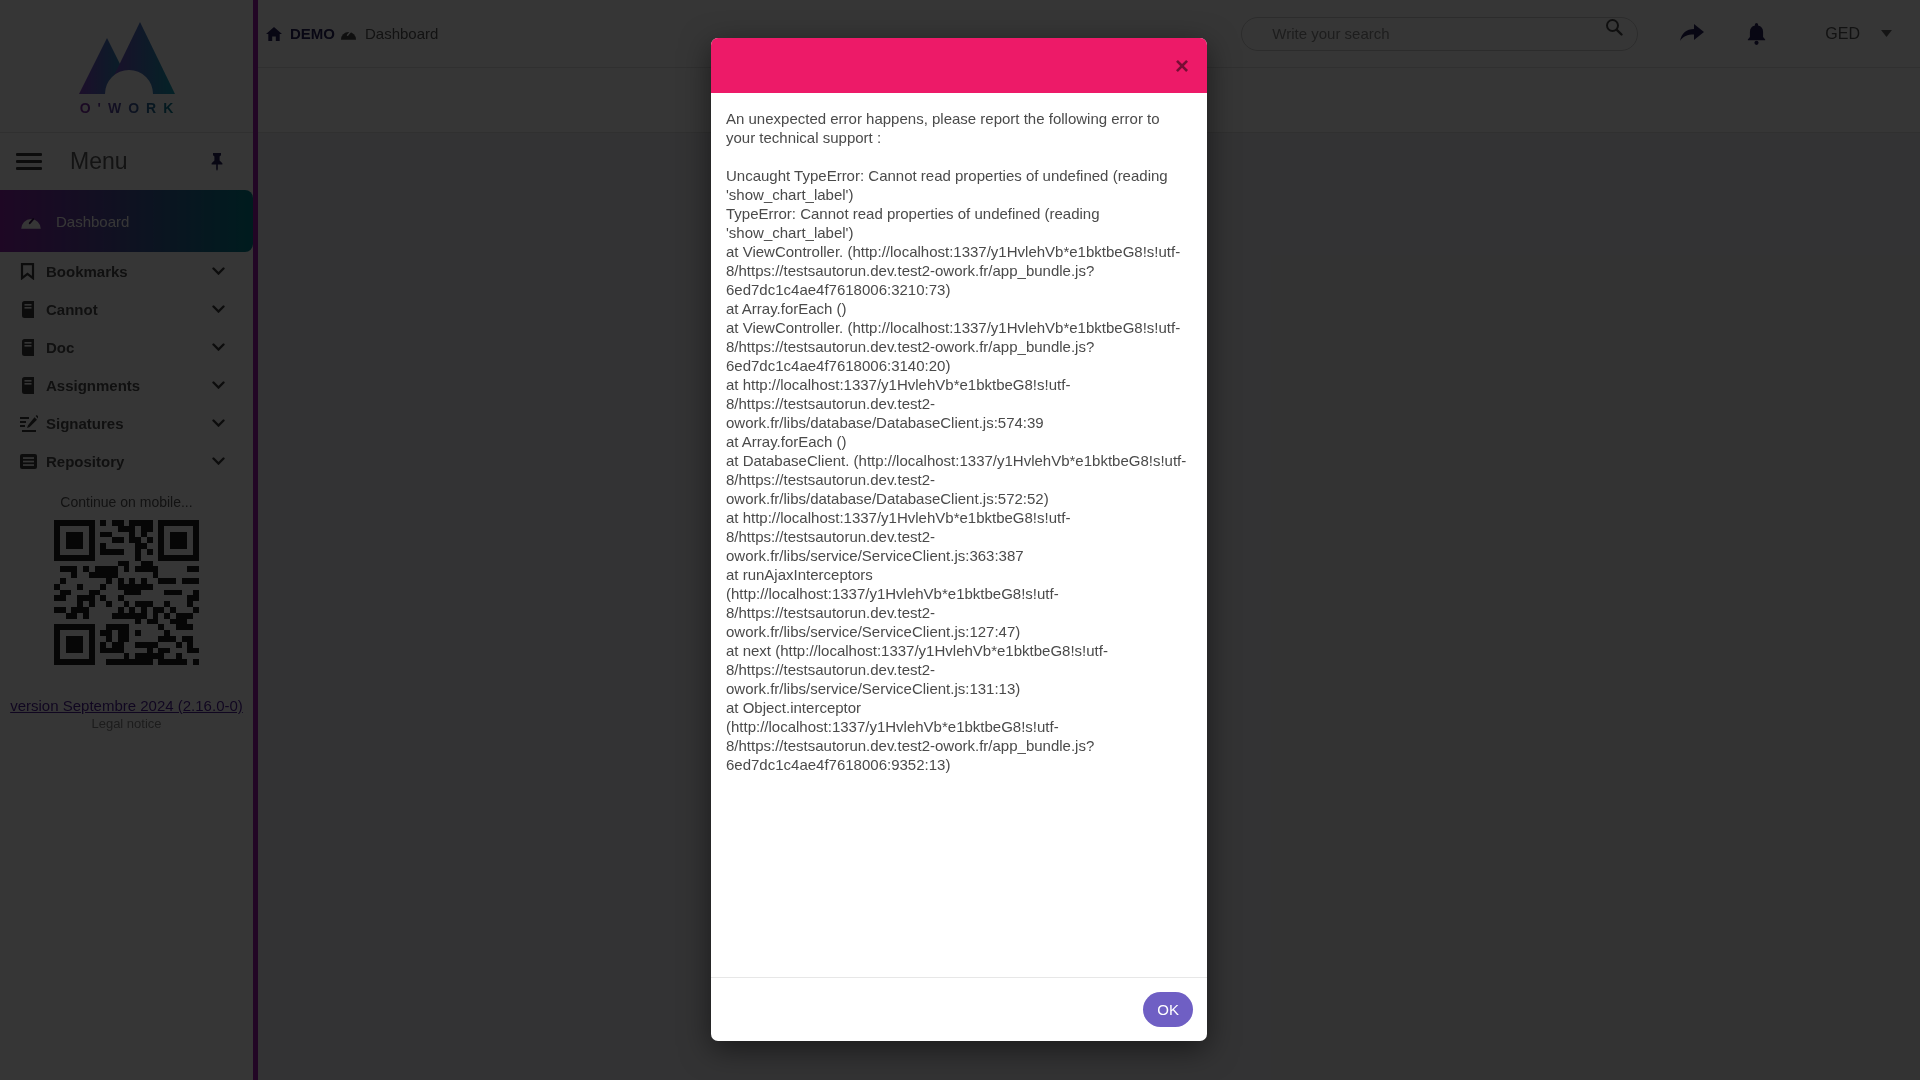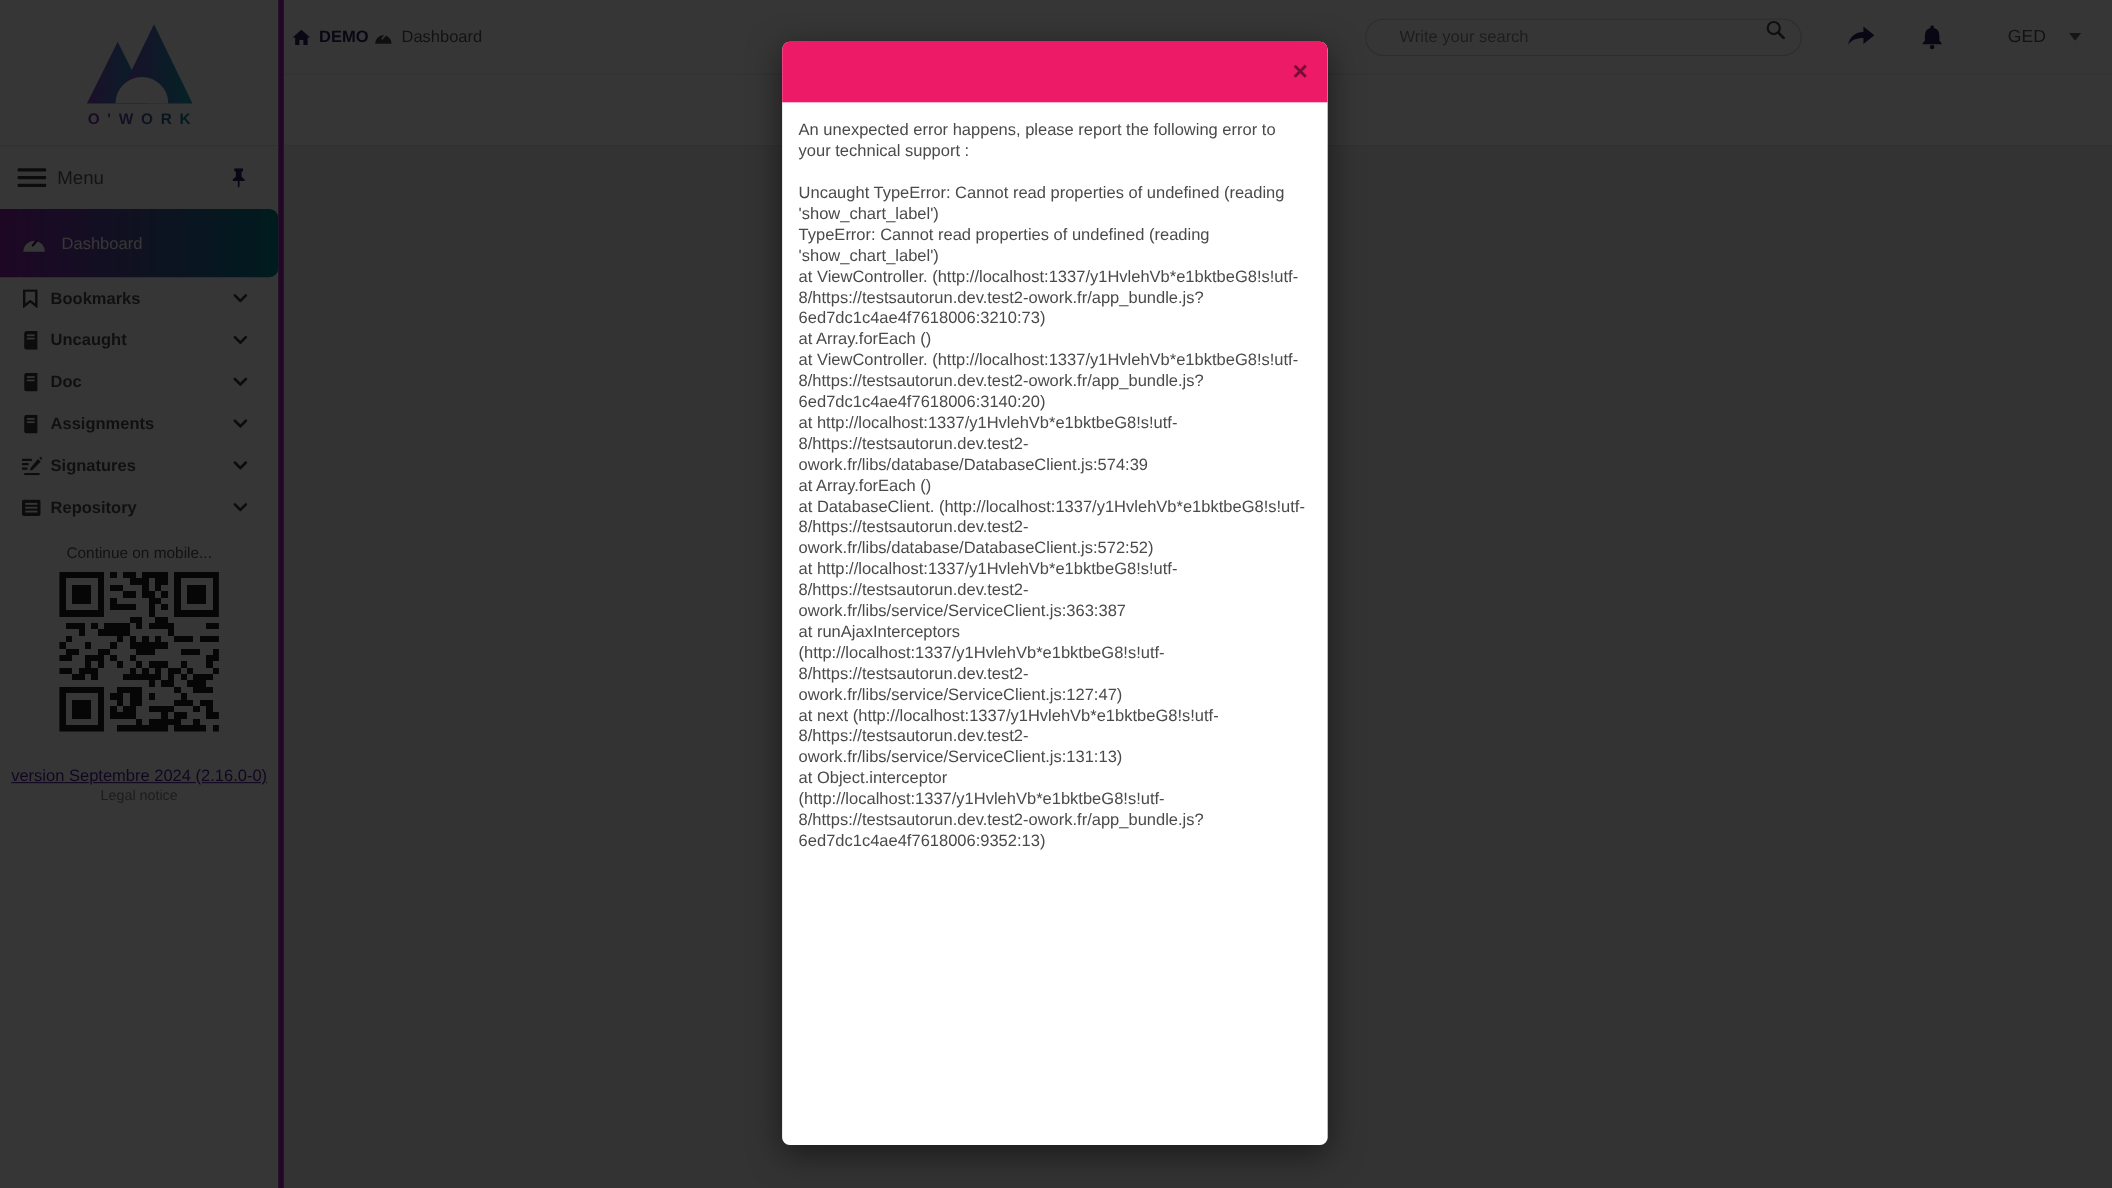--- a/index.html
+++ b/index.html
@@ -29,21 +29,21 @@
   .sidebar { position:absolute; left:0; top:0; width:258px; height:1080px; background:#fff;
              border-right:5px solid #a21caf; }
   .logo-area { height:133px; border-bottom:1px solid #e3e3e3; display:flex; flex-direction:column;
                align-items:center; justify-content:center; gap:4px; }
   .wordmark { font-size:14px; font-weight:bold; letter-spacing:7px; padding-left:7px;
               background:linear-gradient(90deg, var(--grad-a), var(--grad-b));
               -webkit-background-clip:text; background-clip:text; color:transparent; }
   .menu-row { height:57px; display:flex; align-items:center; padding:0 28px 0 16px; }
   .hamburger { width:26px; display:flex; flex-direction:column; gap:4px; }
   .hamburger span { display:block; height:3px; background:#3c3c3c; border-radius:1px; }
-  .menu-label { margin-left:10px; font-size:17px; color:#5a5a5a; flex:1; }
+  .menu-label { margin-left:28px; font-size:23px; color:#5a5a5a; flex:1; }
   .active-item { height:62px; display:flex; align-items:center; gap:14px; padding:0 20px; color:#fff;
                  font-size:15px; background:linear-gradient(90deg, var(--grad-a), var(--grad-b));
                  border-top-right-radius:8px; border-bottom-right-radius:8px; }
   .nav-item { height:38px; display:flex; align-items:center; padding:0 28px 0 20px; cursor:pointer; }
   .nav-item .nav-ico { width:26px; display:flex; align-items:center; }
   .nav-item .nav-label { flex:1; font-size:15px; font-weight:bold; color:#4f4f4f; }
   .mobile-block { margin-top:14px; text-align:center; }
   .mobile-hint { font-size:14px; color:#555; }
   .qr-wrap { margin:10px auto 0; width:145px; height:145px; }
   .qr-wrap svg { width:145px; height:145px; fill:#1d1d1d; }
@@ -168,21 +168,21 @@
     </div>
 
     <div class="nav-item">
       <span class="nav-ico">
           <svg class="ico" width="16" height="17" viewBox="0 0 16 17">
             <path fill="#3c3c3c" d="M2 2.5A2.5 2.5 0 0 1 4.5 0H14v17H4.5A2.5 2.5 0 0 1 2 14.5z"></path>
             <rect x="4.5" y="3" width="7" height="1.6" fill="#fff"></rect>
             <rect x="4.5" y="6" width="7" height="1.6" fill="#fff"></rect>
           </svg>
         </span>
-      <span class="nav-label">Uncaught</span>
+      <span class="nav-label">Cannot</span>
       <svg class="ico" width="13" height="8" viewBox="0 0 13 8">
           <path fill="none" stroke="#3c3c3c" stroke-width="2.4" stroke-linecap="round" d="M1.5 1.5 6.5 6.5 11.5 1.5"></path>
         </svg>
     </div>
 
     <div class="nav-item">
       <span class="nav-ico">
           <svg class="ico" width="16" height="17" viewBox="0 0 16 17">
             <path fill="#3c3c3c" d="M2 2.5A2.5 2.5 0 0 1 4.5 0H14v17H4.5A2.5 2.5 0 0 1 2 14.5z"></path>
             <rect x="4.5" y="3" width="7" height="1.6" fill="#fff"></rect>
@@ -560,15 +560,18 @@
 at Array.forEach ()
 at ViewController. (http://localhost:1337/y1HvlehVb*e1bktbeG8!s!utf-8/https://testsautorun.dev.test2-owork.fr/app_bundle.js?6ed7dc1c4ae4f7618006:3140:20)
 at http://localhost:1337/y1HvlehVb*e1bktbeG8!s!utf-8/https://testsautorun.dev.test2-owork.fr/libs/database/DatabaseClient.js:574:39
 at Array.forEach ()
 at DatabaseClient. (http://localhost:1337/y1HvlehVb*e1bktbeG8!s!utf-8/https://testsautorun.dev.test2-owork.fr/libs/database/DatabaseClient.js:572:52)
 at http://localhost:1337/y1HvlehVb*e1bktbeG8!s!utf-8/https://testsautorun.dev.test2-owork.fr/libs/service/ServiceClient.js:363:387
 at runAjaxInterceptors (http://localhost:1337/y1HvlehVb*e1bktbeG8!s!utf-8/https://testsautorun.dev.test2-owork.fr/libs/service/ServiceClient.js:127:47)
 at next (http://localhost:1337/y1HvlehVb*e1bktbeG8!s!utf-8/https://testsautorun.dev.test2-owork.fr/libs/service/ServiceClient.js:131:13)
 at Object.interceptor (http://localhost:1337/y1HvlehVb*e1bktbeG8!s!utf-8/https://testsautorun.dev.test2-owork.fr/app_bundle.js?6ed7dc1c4ae4f7618006:9352:13)</div>
     </div>
+    <div class="modal-footer">
+      <button class="ok-button">OK</button>
+    </div>
   </div>
 
 </div>
 
 </body></html>

